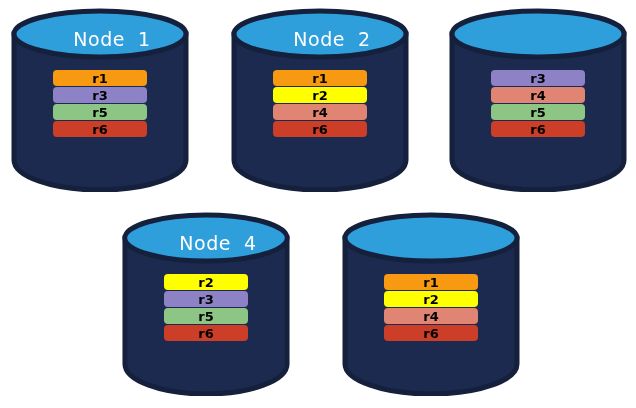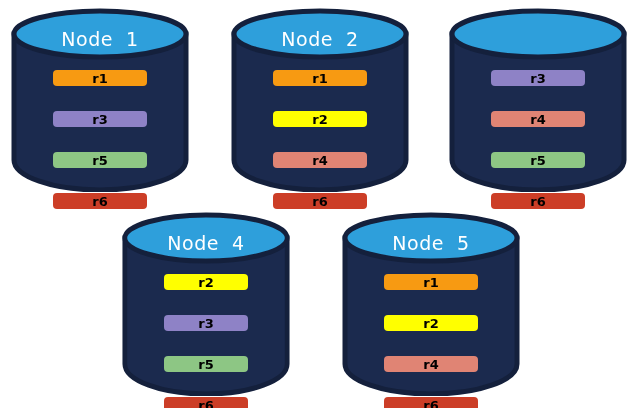--- a/index.html
+++ b/index.html
@@ -73,27 +73,28 @@
   .node-1 { left: 11px;  top: 8px;   width: 178px; height: 184px; }
   .node-2 { left: 231px; top: 8px;   width: 178px; height: 184px; }
   .node-3 { left: 449px; top: 8px;   width: 178px; height: 184px; }
   
   .node-4 { left: 122px; top: 212px; width: 168px; height: 184px; }
   .node-5 { left: 342px; top: 212px; width: 178px; height: 184px; }
 
   .node-title {
     top: 20px;
     font-size: 19px;
+    padding-left: 12px;
   }
 
   .bars {
     top: 62px;
     padding: 0 42px;
     box-sizing: border-box;
-    gap: 25px;
+    gap: 1px;
   }
 
   .bar {
     height: 16px;
     font-size: 13px;
   }
 </style>
 </head>
 <body style="background: rgb(255, 255, 255);">
 
@@ -152,21 +153,20 @@
       <div class="bar" style="background-color: rgb(141, 198, 132);">r5</div>
       <div class="bar" style="background-color: rgb(204, 62, 39);">r6</div>
     </div>
   </div>
 
   <div class="node node-5">
     <svg class="node-svg" viewBox="0 0 178 184" preserveAspectRatio="none">
       <path d="M3,26 L3,152 A86,30 0 0 0 175,152 L175,26 Z" fill="#1B2A4E" stroke="#14203C" stroke-width="5"></path>
       <ellipse cx="89" cy="26" rx="86" ry="23" fill="#2E9FDB" stroke="#14203C" stroke-width="5"></ellipse>
     </svg>
-    <div class="node-title">Node  5</div>
     <div class="bars">
       <div class="bar" style="background-color: rgb(247, 154, 18);">r1</div>
       <div class="bar" style="background-color: rgb(255, 255, 0);">r2</div>
       <div class="bar" style="background-color: rgb(224, 132, 116);">r4</div>
       <div class="bar" style="background-color: rgb(204, 62, 39);">r6</div>
     </div>
   </div>
 
 </div>
 

